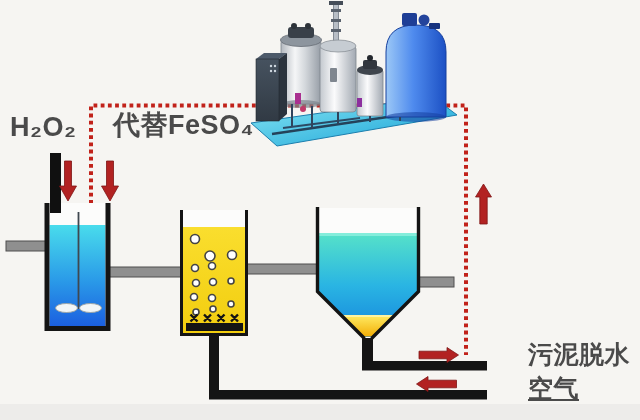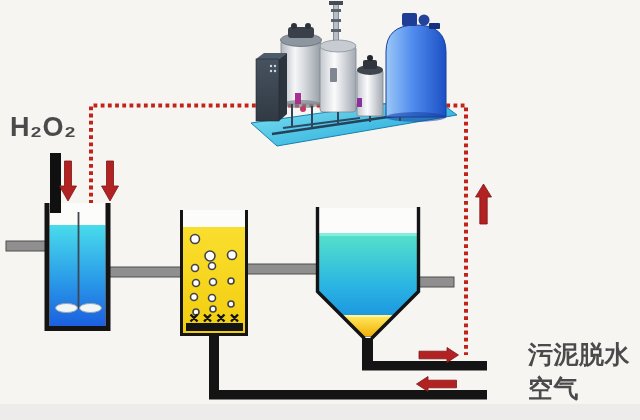--- a/index.html
+++ b/index.html
@@ -10,21 +10,21 @@
   }
   .stage svg{position:absolute;left:0;top:0;}
   .lbl{
     position:absolute;color:#4a4a4a;font-weight:700;white-space:nowrap;
     letter-spacing:0.5px;line-height:1.1;
   }
   .lbl-h2o2{left:10px;top:113px;font-size:27px;}
   .lbl-feso4{left:113px;top:111px;font-size:27px;}
   .lbl-fsr{left:317px;top:153px;font-size:24px;}
   .lbl-sludge{left:528px;top:341px;font-size:25px;}
-  .lbl-air{left:528px;top:375px;font-size:25px;}
+  .lbl-air{left:528px;top:375px;font-size:25px;text-decoration:underline;}
 </style>
 </head>
 <body>
 
 <div class="stage">
 
 <svg width="640" height="420" viewBox="0 0 640 420">
   <defs>
     <linearGradient id="gWater1" x1="0" y1="0" x2="0" y2="1">
       <stop offset="0" stop-color="#49dcec"></stop>
@@ -201,15 +201,16 @@
   <g fill="#b22222" stroke="#7e1414" stroke-width="0.8">
     <polygon points="64.5,161 71.5,161 71.5,186 76.5,186 68,201 59.5,186 64.5,186"></polygon>
     <polygon points="106.5,161 113.5,161 113.5,186 118.5,186 110,201 101.5,186 106.5,186"></polygon>
     <polygon points="483.5,184 491.5,197 487.2,197 487.2,224 479.8,224 479.8,197 475.5,197"></polygon>
     <polygon points="419,351.2 447,351.2 447,347.5 458.5,355 447,362.5 447,358.8 419,358.8"></polygon>
     <polygon points="416.5,384 428,376.5 428,380.2 456.5,380.2 456.5,387.8 428,387.8 428,391.5"></polygon>
   </g>
 </svg>
 
   <div class="lbl lbl-h2o2">H₂O₂</div>
+  <div class="lbl lbl-feso4">代替FeSO₄</div>
   <div class="lbl lbl-sludge">污泥脱水</div>
   <div class="lbl lbl-air">空气</div>
 </div>
 
 </body></html>

